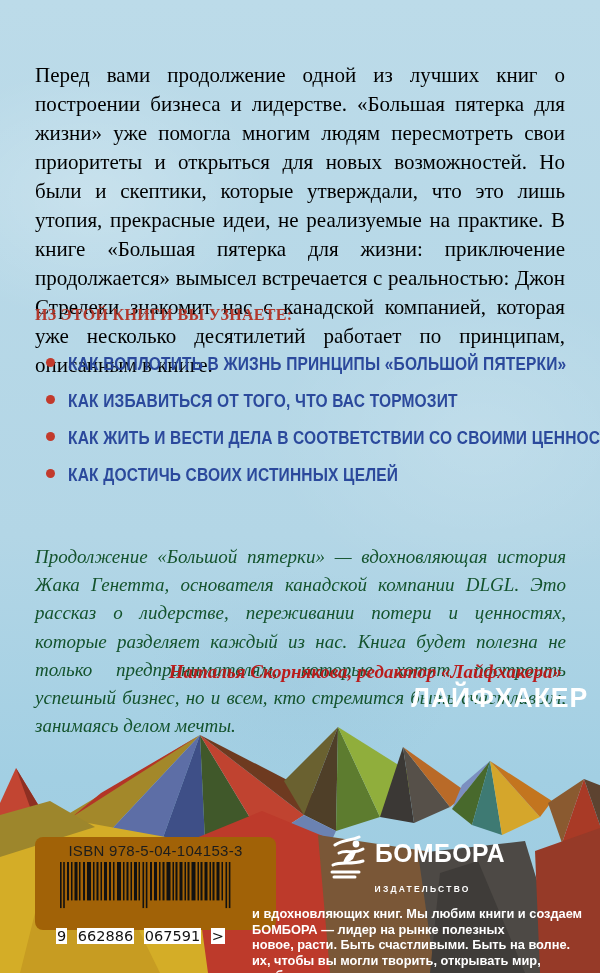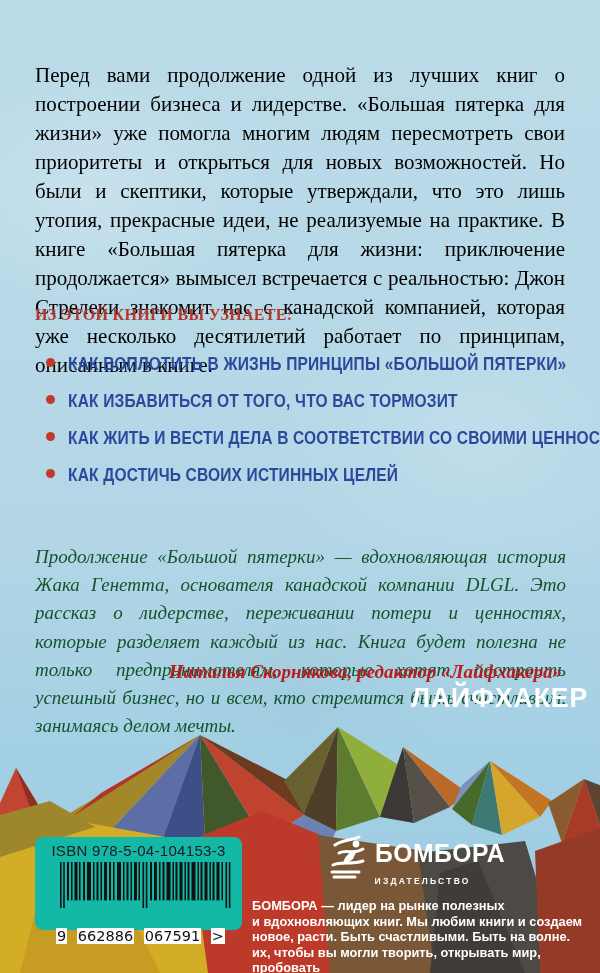--- a/index.html
+++ b/index.html
@@ -45,21 +45,21 @@
   }
   .lifehacker{
     position:absolute;right:12px;top:682px;
     font-family:"Liberation Sans",sans-serif;font-weight:bold;font-size:28px;
     color:#fff;letter-spacing:1px;white-space:nowrap;
     transform:scaleX(.95);transform-origin:right center;
   }
   .mountains{position:absolute;left:0;bottom:0;width:600px;height:250px;display:block;}
   .barcode-panel{
     position:absolute;left:35px;top:837px;width:207px;height:93px;
-    background:#14b8a6;border-radius:8px;
+    background:#a16207;border-radius:8px;padding-left:34px;
   }
   .isbn{
     position:absolute;left:0;right:0;top:5px;text-align:center;
     font-family:"Liberation Sans",sans-serif;font-size:15px;color:#1d1d1d;letter-spacing:.3px;
   }
   .bars-wrap{position:absolute;left:11px;top:25px;width:185px;height:48px;}
   .bars{position:absolute;left:14px;top:0;width:171px;height:48px;}
   .digits{
     position:absolute;left:10px;right:6px;top:66px;display:flex;justify-content:space-between;
     font-family:"DejaVu Sans",sans-serif;font-size:14.5px;color:#111;
@@ -67,21 +67,21 @@
   .digits span{background:#fff;padding:0 1px;line-height:16px;}
   .publisher{position:absolute;left:252px;top:835px;width:336px;color:#fff;}
   .pub-head{display:flex;align-items:flex-start;justify-content:center;}
   .bombora-icon{width:38px;height:44px;flex:0 0 auto;margin-right:8px;display:block;}
   .pub-name{
     font-family:"Liberation Sans",sans-serif;font-weight:bold;font-size:26px;line-height:26px;
     letter-spacing:.5px;transform:scaleX(.95);transform-origin:left center;margin-top:5px;
   }
   .pub-type{
     font-family:"Liberation Sans",sans-serif;font-weight:bold;font-size:8.5px;
-    letter-spacing:2.2px;margin-top:10px;
+    letter-spacing:2.2px;margin-top:18px;
   }
   .pub-desc{
     margin-top:12px;font-family:"Liberation Sans",sans-serif;
     font-size:12.8px;line-height:15.6px;font-weight:bold;
   }
 </style>
 </head>
 <body>
 
 <p class="intro">Перед вами продолжение одной из лучших книг о построении бизнеса и лидерстве. «Большая пятерка для жизни» уже помогла многим людям пересмотреть свои приоритеты и открыться для новых возможностей. Но были и скептики, которые утверждали, что это лишь утопия, прекрасные идеи, не реализуемые на практике. В книге «Большая пятерка для жизни: приключение продолжается» вымысел встречается с реальностью: Джон Стрелеки знакомит нас с канадской компанией, которая уже несколько десятилетий работает по принципам, описанным в книге.</p>
@@ -224,18 +224,18 @@
       </g>
       <circle cx="27" cy="9" r="3.4" fill="#fff"></circle>
       <path d="M14 28 C 16 20, 22 16, 28 15 L 24 24 C 20 27, 17 28, 14 28 Z" fill="#fff"></path>
     </svg>
     <div>
       <div class="pub-name">БОМБОРА</div>
       <div class="pub-type">ИЗДАТЕЛЬСТВО</div>
     </div>
   </div>
   <div class="pub-desc">
+    <div>и вдохновляющих книг. Мы любим книги и создаем</div>
     <div>БОМБОРА — лидер на рынке полезных</div>
-    <div>и вдохновляющих книг. Мы любим книги и создаем</div>
     <div>новое, расти. Быть счастливыми. Быть на волне.</div>
     <div>их, чтобы вы могли творить, открывать мир, пробовать</div>
   </div>
 </div>
 
 </body></html>

